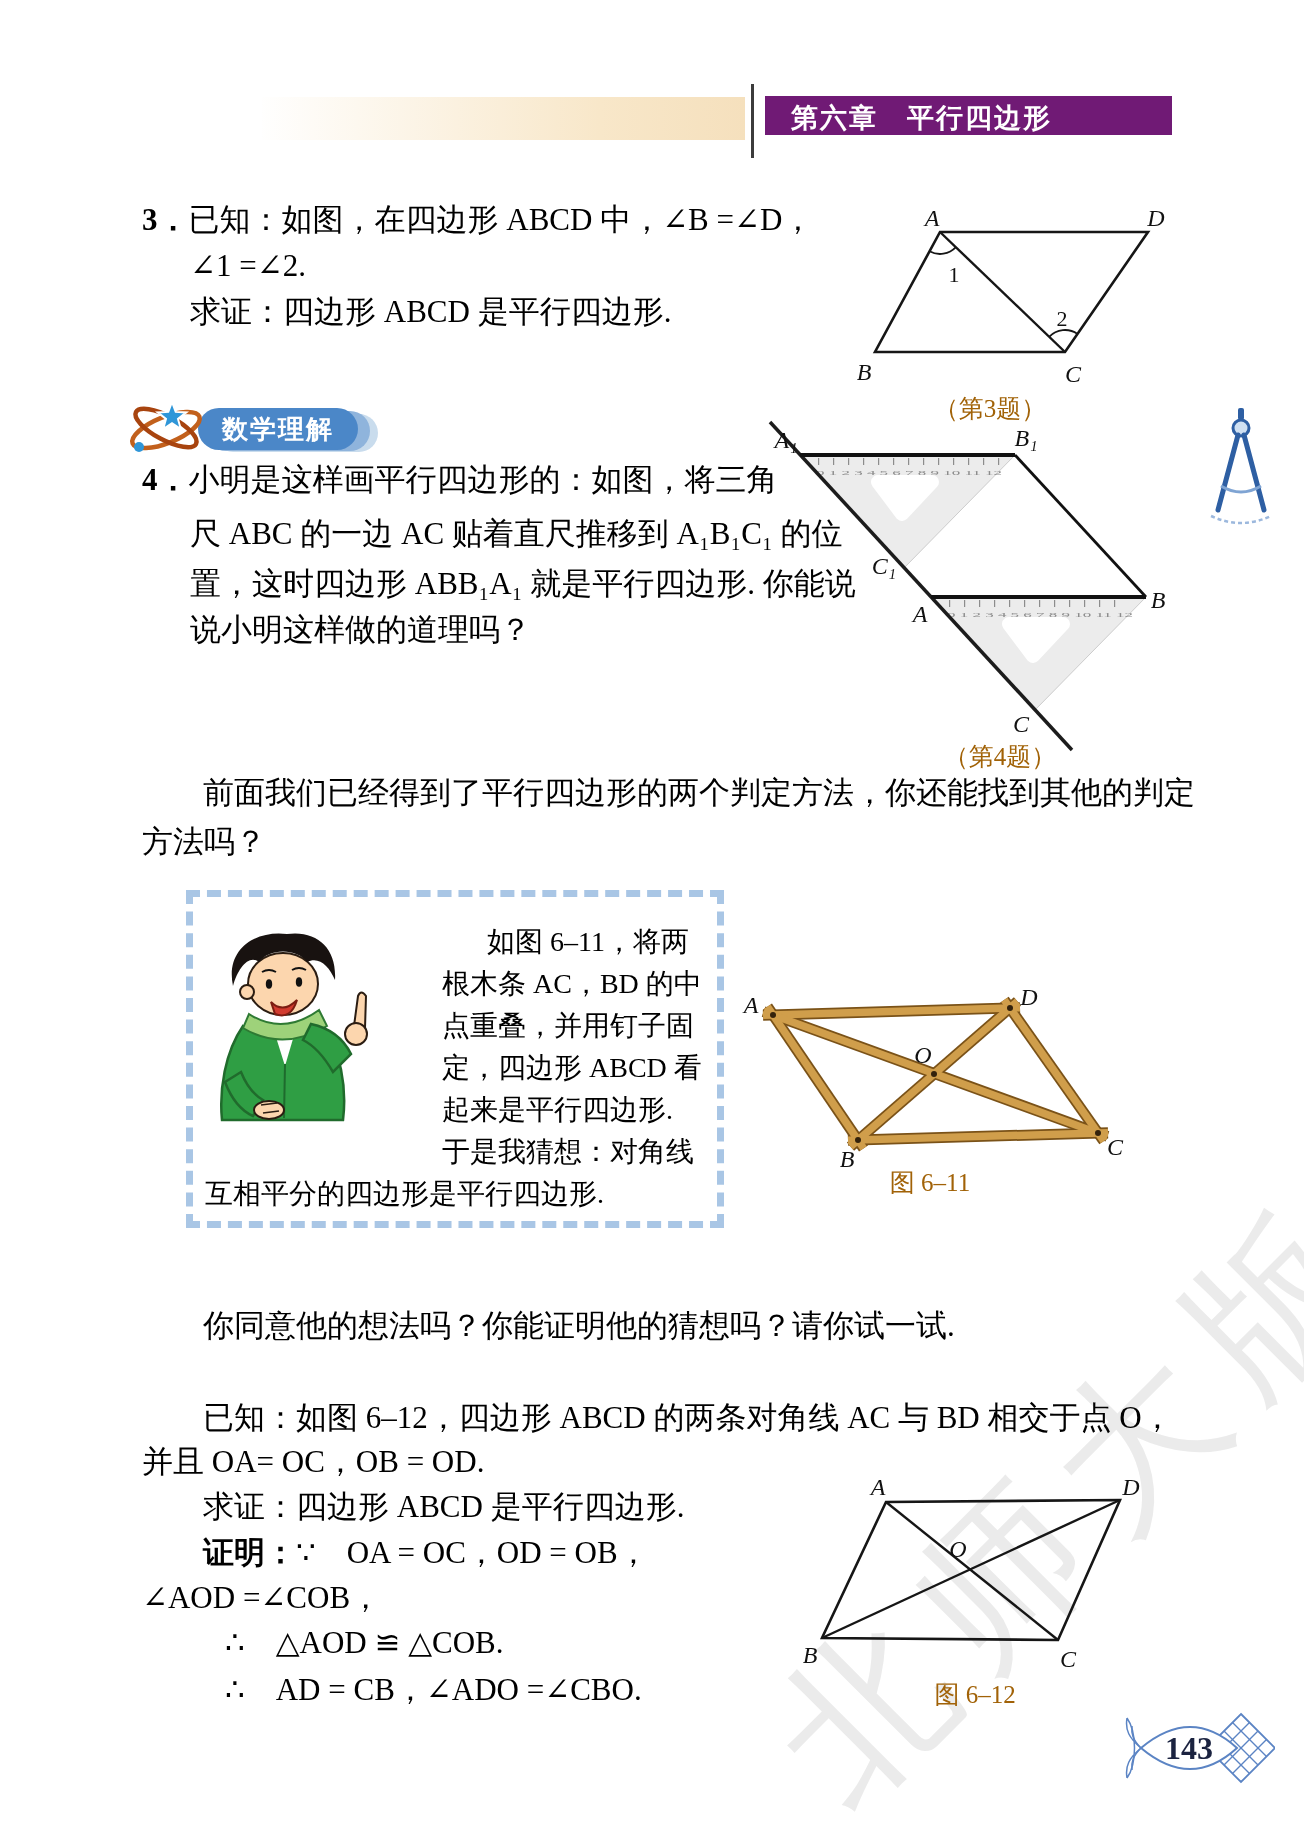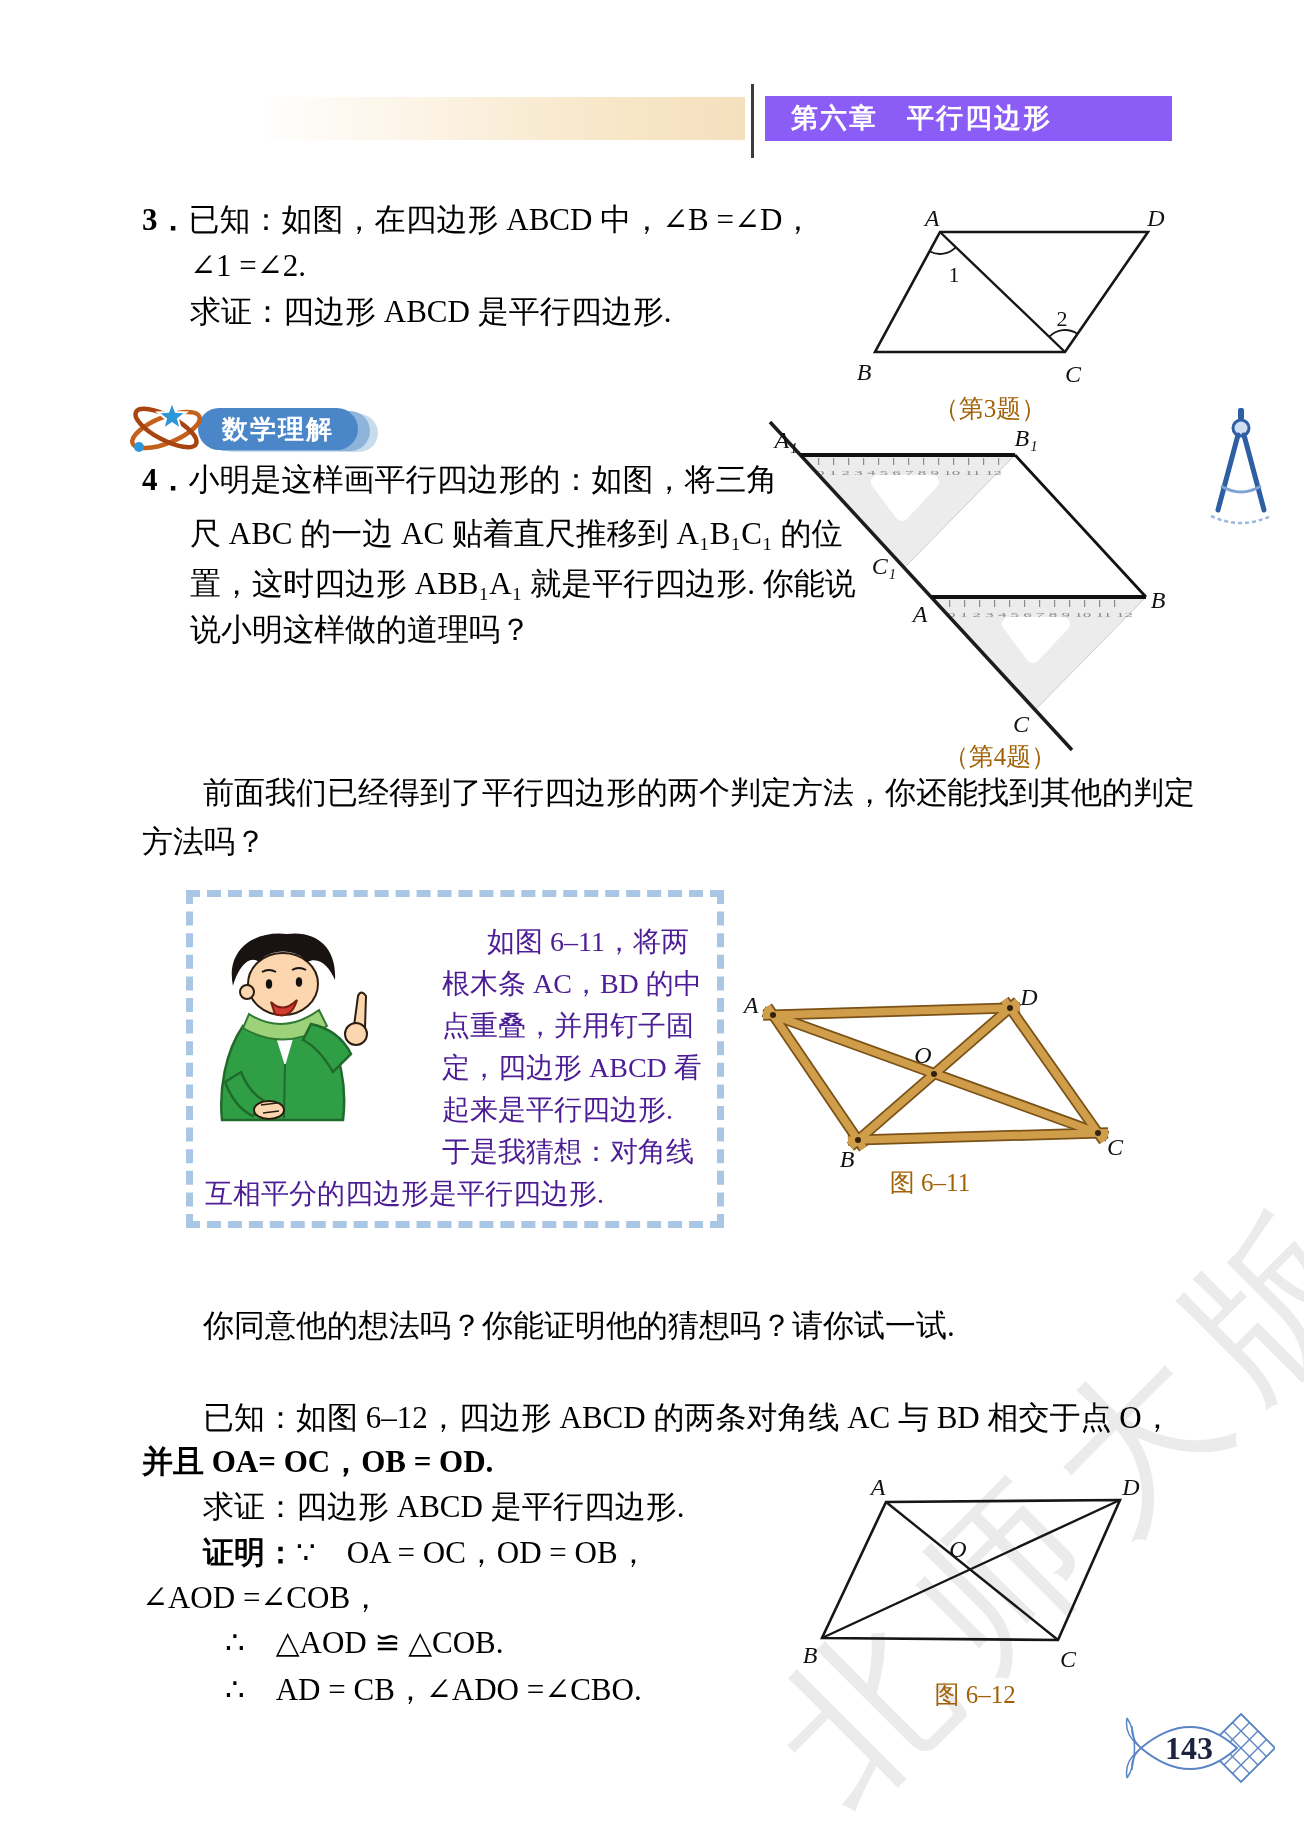--- a/index.html
+++ b/index.html
@@ -1,26 +1,26 @@
 <!DOCTYPE html>
 <html><head>
 <meta charset="utf-8">
 <style>
   html,body{margin:0;padding:0;background:#888;}
   .page{position:relative;width:1304px;height:1842px;background:#ffffff;overflow:hidden;
         font-family:"Liberation Serif","DejaVu Serif",serif;color:#1b1b1b;margin:0 auto;}
   .abs{position:absolute;}
   .t{position:absolute;font-size:31px;line-height:36px;white-space:nowrap;color:#000000;}
   .t b{font-weight:bold;}
-  .speech{position:absolute;font-size:28px;line-height:34px;white-space:nowrap;color:#4c1d95;}
+  .speech{position:absolute;font-size:28px;line-height:34px;white-space:nowrap;color:#000000;}
   .cap{position:absolute;width:200px;text-align:center;font-size:25px;color:#a16207;white-space:nowrap;}
   .hdr-band{position:absolute;left:262px;top:97px;width:483px;height:43px;
             background:linear-gradient(to right, rgba(255,253,248,0.15), #f8e7c9 70%, #f5e0bd);}
   .hdr-line{position:absolute;left:751px;top:84px;width:3px;height:74px;background:#3c3c3c;}
-  .hdr-box{position:absolute;left:765px;top:96px;width:407px;height:45px;background:#8b5cf6;}
+  .hdr-box{position:absolute;left:765px;top:96px;width:407px;height:39px;background:#701a75;}
   .hdr-box span{display:block;padding-left:26px;line-height:45px;color:#ffffff;font-size:27px;
             font-weight:bold;font-family:"Liberation Sans","DejaVu Sans",sans-serif;letter-spacing:2px;}
   .badge-pill{position:absolute;border-radius:21px;}
   .badge-front{left:198px;top:408px;width:160px;height:42px;background:#4b87c8;text-align:center;}
   .badge-front span{color:#ffffff;font-size:26px;font-weight:bold;line-height:42px;letter-spacing:2px;
             font-family:"Liberation Sans","DejaVu Sans",sans-serif;}
   .badge-mid{left:206px;top:411px;width:164px;height:40px;background:#8fb4dc;}
   .badge-back{left:214px;top:414px;width:164px;height:38px;background:#c9dced;}
   .dashed-box{position:absolute;left:186px;top:890px;width:538px;height:338px;
             border:7px dashed #a9c6e5;box-sizing:border-box;}
@@ -174,21 +174,21 @@
     <text x="294" y="20" text-anchor="middle" class="flbl">D</text>
     <text x="112" y="182" text-anchor="middle" class="flbl">B</text>
     <text x="380" y="170" text-anchor="middle" class="flbl">C</text>
     <text x="188" y="78" text-anchor="middle" class="flbl">O</text>
   </svg>
   <div class="cap z1" style="left:830px;top:1166px;">图 6–11</div>
 
   <div class="t z1" style="left:203px;top:1308px;">你同意他的想法吗？你能证明他的猜想吗？请你试一试.</div>
 
   <div class="t z1" style="left:203px;top:1400px;">已知：如图 6–12，四边形 ABCD 的两条对角线 AC 与 BD 相交于点 O，</div>
-  <div class="t z1" style="left:142px;top:1444px;font-weight:bold;">并且 OA= OC，OB = OD.</div>
+  <div class="t z1" style="left:142px;top:1444px;">并且 OA= OC，OB = OD.</div>
   <div class="t z1" style="left:203px;top:1489px;">求证：四边形 ABCD 是平行四边形.</div>
   <div class="t z1" style="left:203px;top:1535px;"><b>证明：</b><span>∵　OA = OC，OD = OB，</span></div>
   <div class="t z1" style="left:142px;top:1580px;">∠AOD =∠COB，</div>
   <div class="t z1" style="left:225px;top:1625px;">∴　△AOD ≌ △COB.</div>
   <div class="t z1" style="left:225px;top:1672px;">∴　AD = CB，∠ADO =∠CBO.</div>
 
   <svg class="abs z1" style="left:790px;top:1475px;" width="400" height="215" viewBox="0 0 400 215">
     <path d="M96,27 L330,25 L268,165 L32,163 Z" fill="none" stroke="#161616" stroke-width="2.6"></path>
     <line x1="96" y1="27" x2="268" y2="165" stroke="#161616" stroke-width="2.4"></line>
     <line x1="330" y1="25" x2="32" y2="163" stroke="#161616" stroke-width="2.4"></line>

